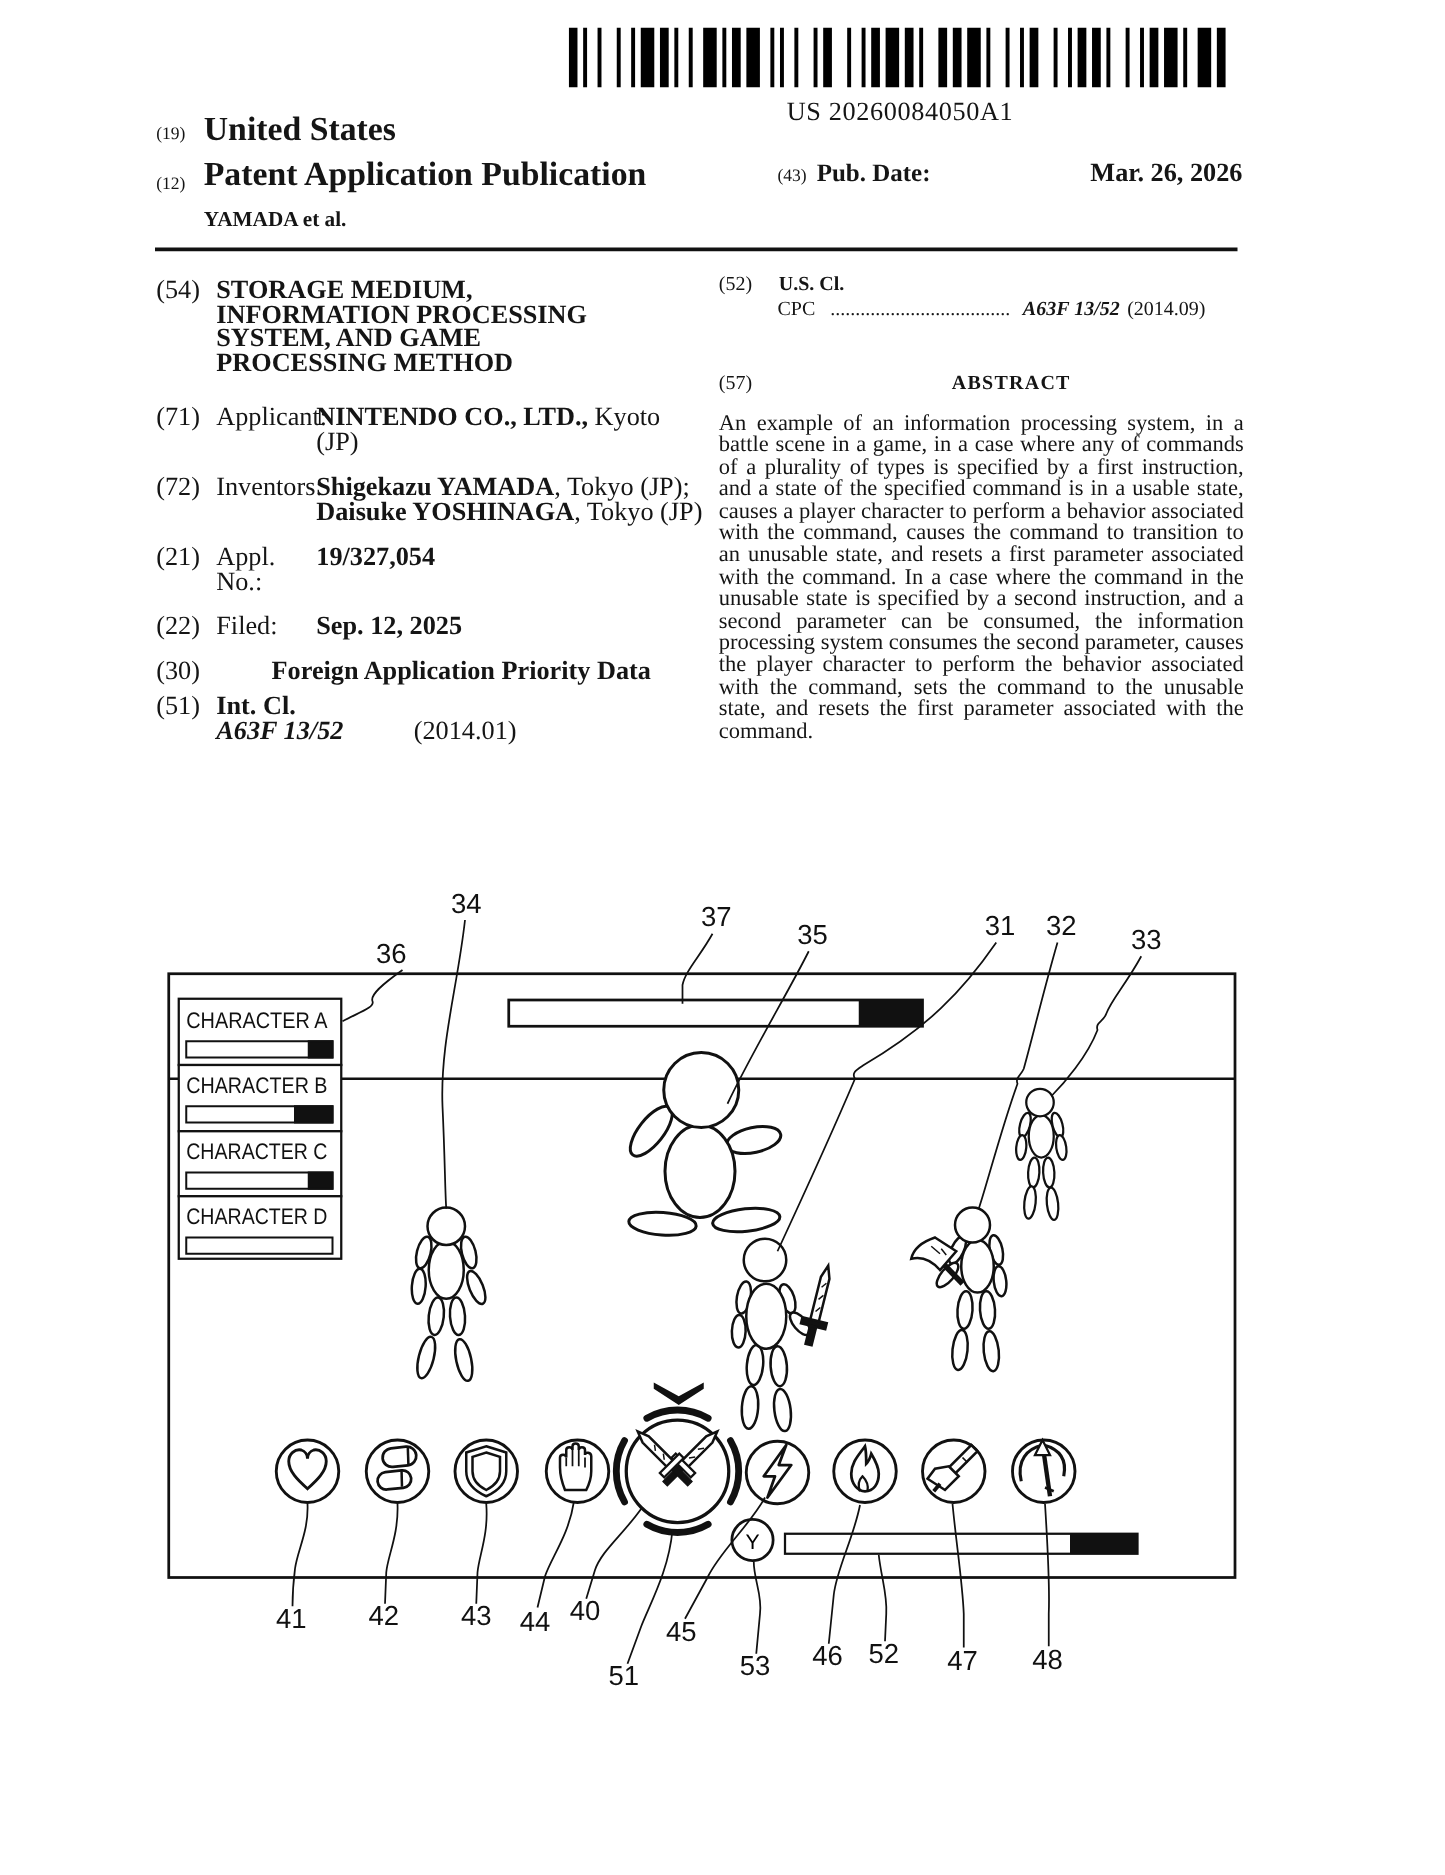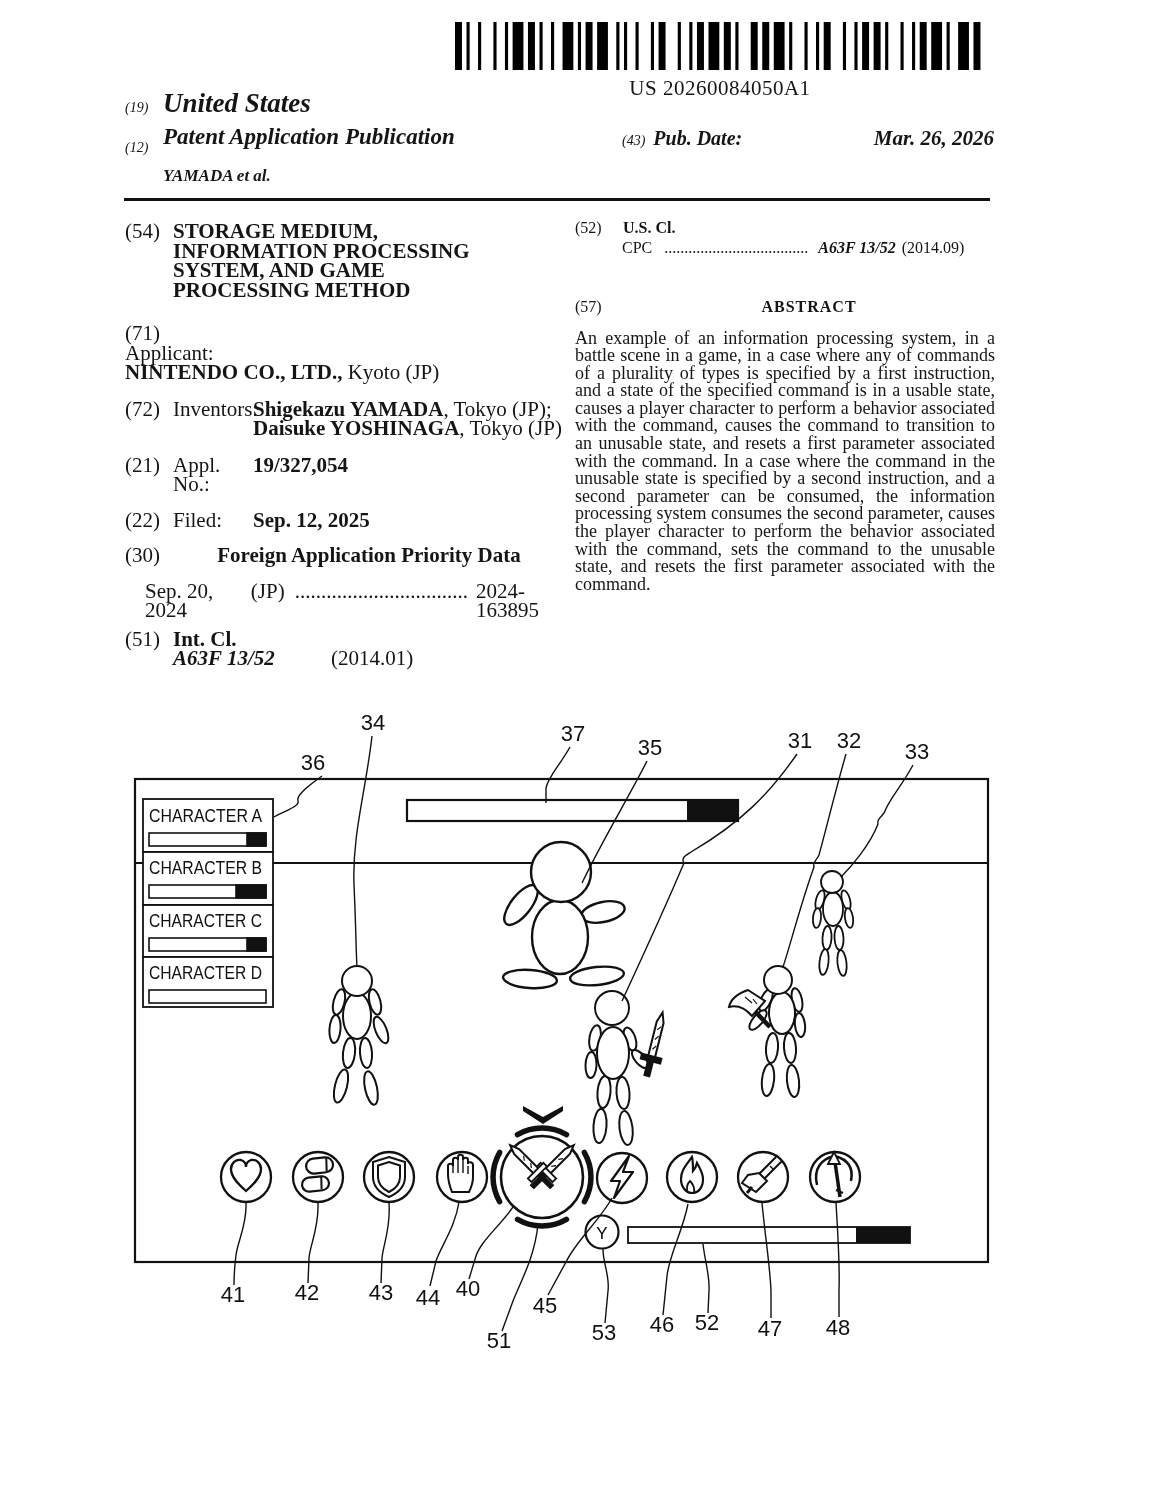--- a/index.html
+++ b/index.html
@@ -2,44 +2,44 @@
 <html><head>
 <meta charset="utf-8">
 <style>
   html,body{margin:0;padding:0;background:#e8e8e8;}
   .sheet{position:relative;width:1156px;height:1500px;background:#ffffff;overflow:hidden;
          font-family:"Liberation Serif",serif;color:#151515;}
   
   .barcode-wrap{position:absolute;left:455px;top:22px;width:530px;text-align:center;}
   .barcode-text{font-size:21px;margin-top:2px;letter-spacing:.5px;}
   
-  .hdr{position:absolute;left:125px;top:88px;width:868px;height:100px;font-style:italic;}
+  .hdr{position:absolute;left:125px;top:88px;width:868px;height:100px;}
   .code-sm{font-size:14px;}
   .h19{position:absolute;left:0;top:12px;}
   .country{position:absolute;left:38px;top:0;font-size:27px;font-weight:bold;}
   .h12{position:absolute;left:0;top:52px;}
-  .doctype{position:absolute;left:38px;top:36px;font-size:23px;font-weight:bold;}
+  .doctype{position:absolute;left:38px;top:36px;font-size:27px;font-weight:bold;}
   .authors{position:absolute;left:38px;top:78px;font-size:17px;font-weight:bold;}
   .hdr-right{position:absolute;left:497px;top:38px;width:372px;}
   .hdr-right .row{display:flex;align-items:baseline;font-size:20px;font-weight:bold;margin-bottom:6px;}
   .hdr-right .code-sm{font-weight:normal;margin-right:8px;}
   .hdr-right .val{margin-left:auto;font-size:21px;}
   .pubno-val{margin-left:10px;}
   .divider{position:absolute;left:124px;top:198px;width:866px;height:3px;background:#111;}
   
   .colL{position:absolute;left:125px;top:218px;width:440px;font-size:21px;line-height:19.5px;}
   .colR{position:absolute;left:575px;top:218px;width:420px;font-size:16px;line-height:19.5px;}
   .brow{display:flex;margin-top:0;}
   .bnum{width:48px;flex:none;}
   .blabel{width:80px;flex:none;}
   .b{font-weight:bold;}
   .bi{font-weight:bold;font-style:italic;}
   .title54{width:340px;font-weight:bold;}
   .mt54{margin-top:4px;}
-  .mt71{margin-top:24px;flex-direction:column;}
+  .mt71{margin-top:24px;}
   .mt72{margin-top:17px;}
   .mt21{margin-top:17px;}
   .mt22{margin-top:16px;}
   .mt30{margin-top:16px;}
   .mtP {margin-top:16px;}
   .mtPC{margin-top:15px;}
   .mt51{margin-top:9px;}
   .center30{flex:1;text-align:center;font-weight:bold;}
   .prio{display:flex;margin-left:20px;}
   .prio .d{margin-left:14px;}
@@ -155,26 +155,20 @@
     </div>
     <div class="brow mt22">
       <span class="bnum">(22)</span>
       <span class="blabel">Filed:</span>
       <span class="b">Sep. 12, 2025</span>
     </div>
     <div class="brow mt30">
       <span class="bnum">(30)</span>
       <span class="center30">Foreign Application Priority Data</span>
     </div>
-    <div class="prio mtP">
-      <span>Sep. 20, 2024</span>
-      <span class="d">(JP)</span>
-      <span class="dots">.................................</span>
-      <span>2024-163895</span>
-    </div>
     <div class="brow mt51">
       <span class="bnum">(51)</span>
       <span>
         <span class="b">Int. Cl.</span><br>
       </span>
     </div>
     <div class="brow">
       <span class="bnum"></span>
       <span class="intcl-line">
         <span class="bi cls">A63F 13/52</span>

